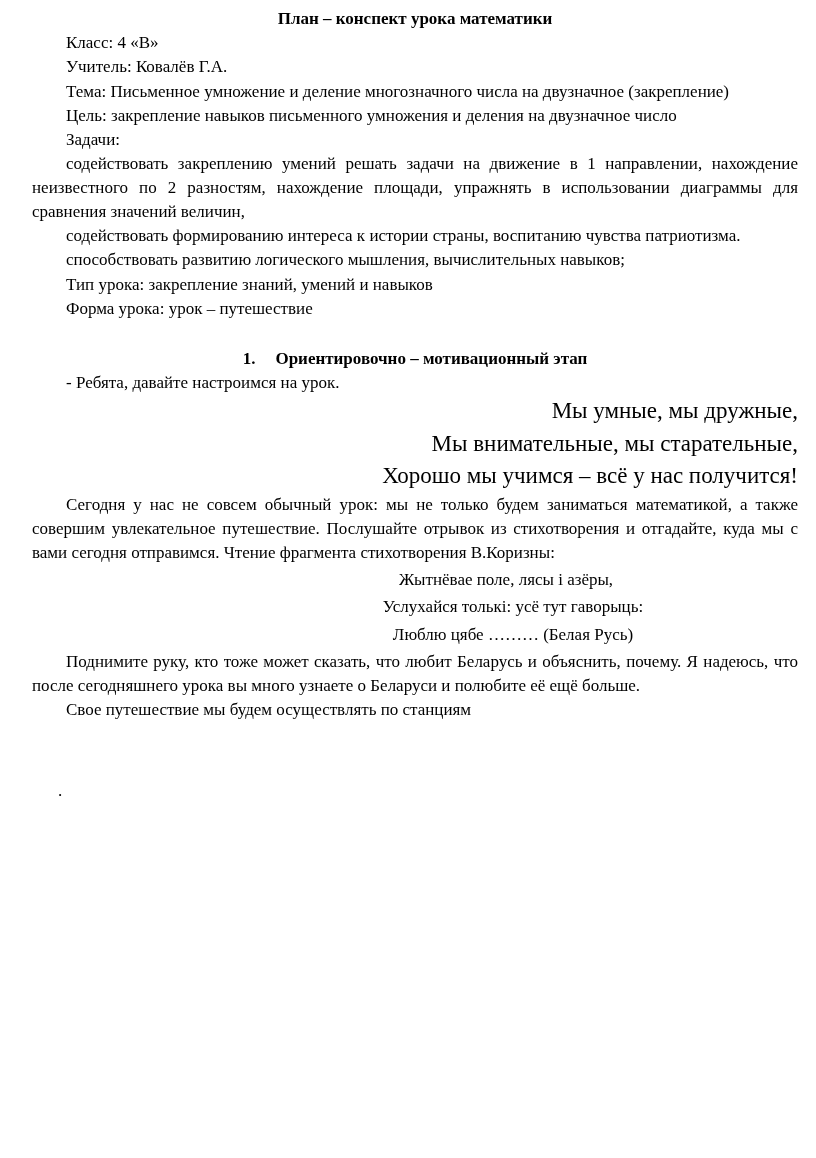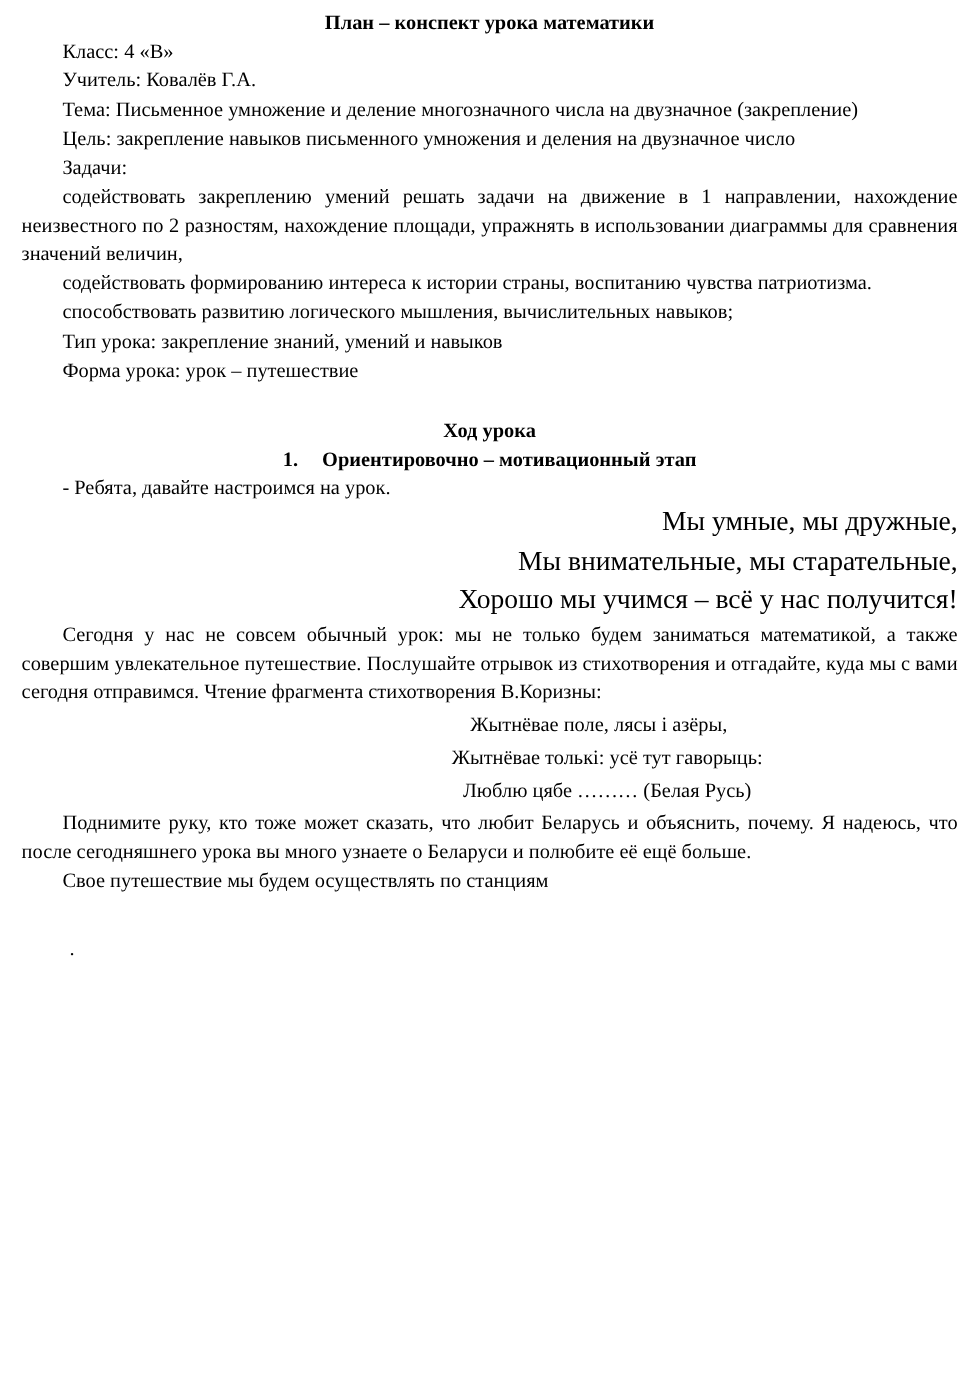--- a/index.html
+++ b/index.html
@@ -11,21 +11,21 @@
     width: 816px;
     height: 1158px;
     font-family: "Liberation Serif", "DejaVu Serif", serif;
     color: #000000;
     overflow: hidden;
   }
   .page {
     width: 816px;
     height: 817px;
     box-sizing: border-box;
-    padding: 8px 18px 0 18px;
+    padding: 8px 18px 0 32px;
     position: relative;
   }
   .doc-title {
     text-align: center;
     font-weight: bold;
     font-size: 17px;
     line-height: 1.25;
     margin: 0 0 2px 0;
   }
   p.line {
@@ -107,34 +107,33 @@
   <p class="line indent">содействовать закреплению умений решать задачи   на   движение в 1 направлении, нахождение неизвестного по 2 разностям, нахождение  площади, упражнять в использовании диаграммы для сравнения значений величин,</p>
   <p class="line indent">содействовать формированию интереса к истории страны, воспитанию чувства патриотизма.</p>
   <p class="line indent">способствовать развитию логического мышления, вычислительных навыков;</p>
 
   <p class="line indent"><span class="b">Тип урока:</span><span> закрепление знаний, умений и  навыков</span></p>
 
   <p class="line indent"><span class="b">Форма урока:</span><span> урок – путешествие</span></p>
 
   <div class="spacer-lg"></div>
 
-  <p class="section-head">Ход   урока</p>
 
   <p class="step-head"><span class="step-num">1.</span><span>Ориентировочно – мотивационный этап</span></p>
 
   <p class="line indent">- Ребята, давайте  настроимся  на урок.</p>
 
   <p class="verse">Мы  умные, мы дружные,</p>
   <p class="verse">Мы  внимательные, мы  старательные,</p>
   <p class="verse">Хорошо  мы  учимся – всё у нас получится!</p>
 
   <p class="line indent">Сегодня   у нас не совсем обычный урок: мы не только  будем заниматься математикой, а также совершим увлекательное путешествие. Послушайте отрывок из стихотворения и отгадайте, куда мы с вами сегодня отправимся. Чтение фрагмента  стихотворения В.Коризны:</p>
 
   <p class="poem poem-1">Жытнёвае поле, лясы і азёры,</p>
-  <p class="poem poem-3">Жытнёвае  толькі: усё тут гаворыць:</p>
+  <p class="poem poem-3">Услухайся  толькі: усё тут гаворыць:</p>
   <p class="poem poem-4">Люблю  цябе  ……… (Белая Русь)</p>
 
   <p class="line indent">Поднимите руку, кто тоже может сказать, что любит Беларусь и объяснить, почему. Я надеюсь, что  после сегодняшнего урока вы много узнаете о Беларуси и полюбите её ещё больше.</p>
 
   <p class="line indent">Свое путешествие мы будем осуществлять по станциям</p>
 
   <div class="footer-dot">.</div>
 
 </div>
 

